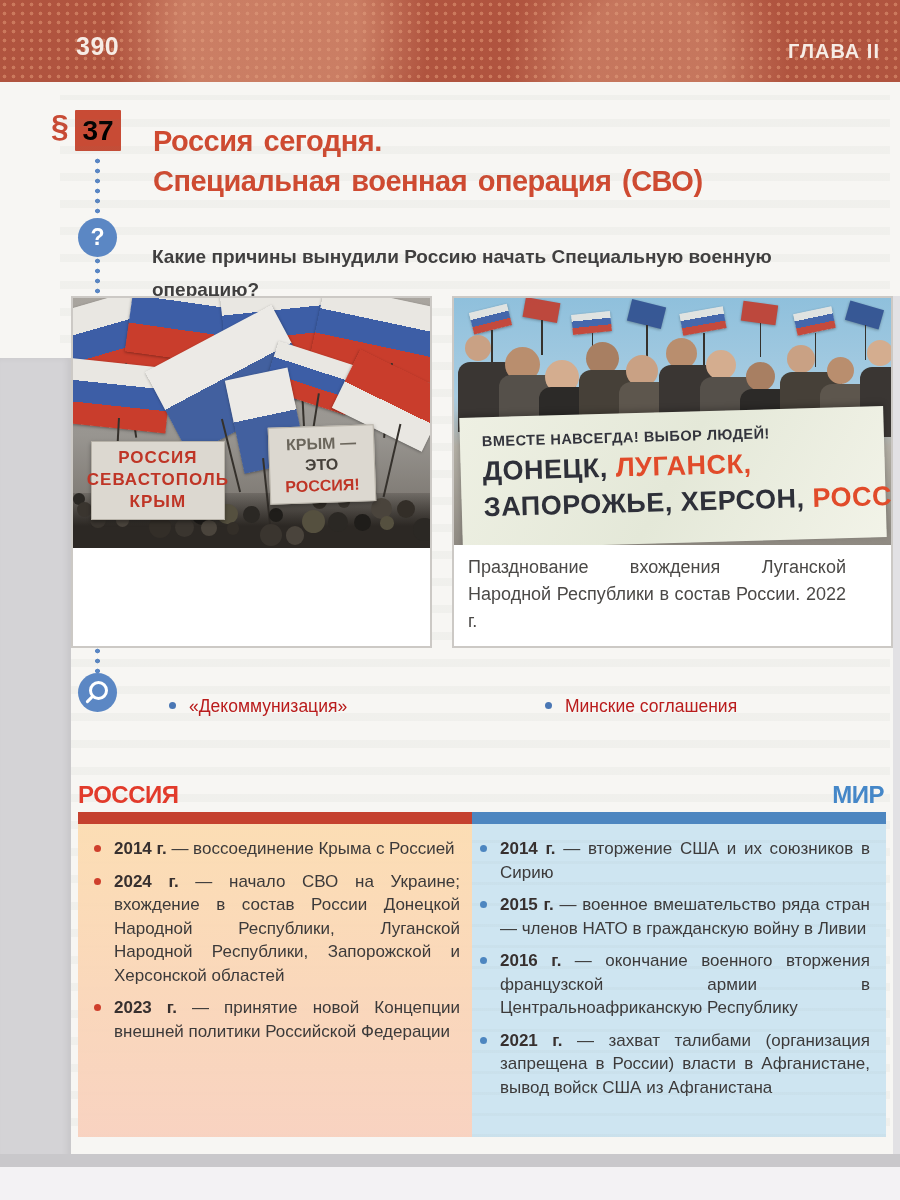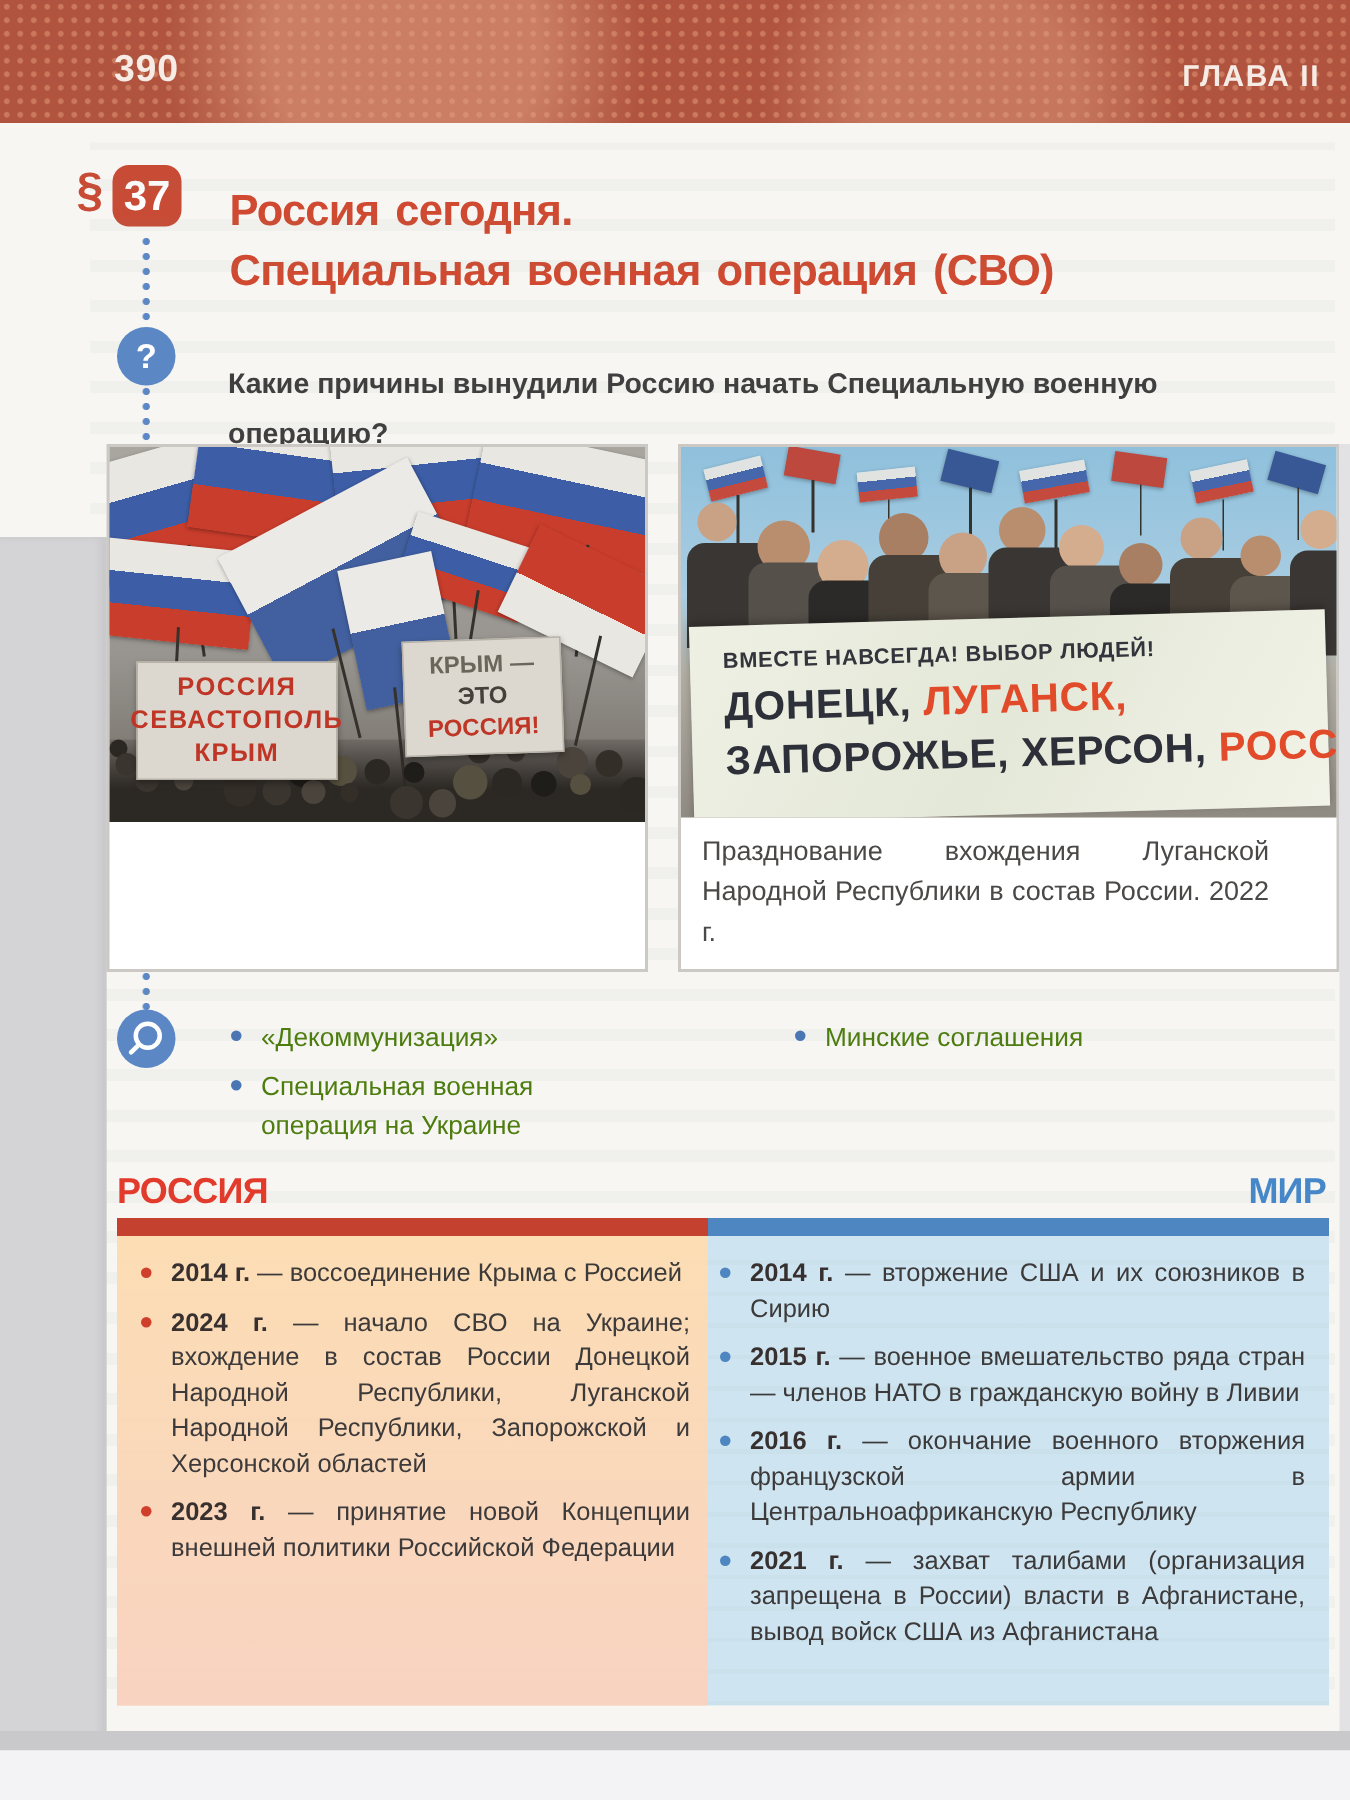--- a/index.html
+++ b/index.html
@@ -14,22 +14,22 @@
     background-image:
       radial-gradient(circle at 30% 40%, rgba(224,160,130,.55) 0 90px, transparent 160px),
       radial-gradient(circle at 72% 80%, rgba(224,160,130,.45) 0 70px, transparent 140px),
       radial-gradient(circle, rgba(210,130,100,.8) 1.6px, transparent 2.2px);
     background-size:auto,auto,9px 9px;}
   .band .pnum{position:absolute;left:76px;top:32px;color:#f6ece5;font-size:25px;font-weight:bold;letter-spacing:.5px;}
   .band .chap{position:absolute;right:20px;top:40px;color:#f6ece5;font-size:20px;font-weight:bold;letter-spacing:1px;}
 
   
   .para-sign{position:absolute;left:51px;top:108px;font-size:32px;font-weight:bold;color:#c84b35;}
-  .para-badge{position:absolute;left:75px;top:110px;width:46px;height:41px;background:#c84b35;border-radius:11px;
-    display:flex;align-items:center;justify-content:center;color:#ffffff;font-size:28px;font-weight:bold;}
+  .para-badge{position:absolute;left:75px;top:110px;width:46px;height:41px;background:#c84b35;border-radius:1px;
+    display:flex;align-items:center;justify-content:center;color:#000000;font-size:28px;font-weight:bold;}
   .title{position:absolute;left:153px;top:102px;font-size:29px;font-weight:bold;color:#cf4a31;
     line-height:40px;letter-spacing:-.5px;word-spacing:3px;}
 
   
   .dotline{position:absolute;left:95px;top:156px;width:5px;height:522px;z-index:0;
     background-image:radial-gradient(circle,#5b87c4 2.1px,transparent 2.7px);
     background-size:5px 10px;background-repeat:repeat-y;}
 
   
   .qcircle{position:absolute;left:78px;top:218px;width:39px;height:39px;border-radius:50%;
@@ -65,21 +65,21 @@
     transform:rotate(-1.6deg);box-shadow:0 -2px 6px rgba(0,0,0,.25);padding:16px 0 0 22px;box-sizing:border-box;}
   .banner-top{font-size:14.5px;font-weight:bold;color:#33343c;letter-spacing:.5px;margin-bottom:4px;}
   .banner-big{font-size:27px;font-weight:bold;letter-spacing:.5px;line-height:36px;white-space:nowrap;}
 
   
   .kwcircle{position:absolute;left:78px;top:673px;width:39px;height:39px;border-radius:50%;
     background:#5b87c4;z-index:2;display:flex;align-items:center;justify-content:center;}
   .mag{position:relative;width:13px;height:13px;border:3px solid #fff;border-radius:50%;margin:-4px -2px 0 0;}
   .mag::after{content:'';position:absolute;width:3px;height:9px;background:#fff;left:-4px;bottom:-7px;
     transform:rotate(45deg);border-radius:2px;}
-  ul.kwlist{position:absolute;margin:0;padding:0;list-style:none;font-size:17.5px;color:#4d7c0f;line-height:26px;z-index:2;}
+  ul.kwlist{position:absolute;margin:15px;padding:0;list-style:none;font-size:17.5px;color:#b91c1c;line-height:26px;z-index:2;}
   .kw1{left:152px;top:678px;width:280px;}
   .kw2{left:528px;top:678px;width:330px;}
   ul.kwlist li{position:relative;padding-left:22px;margin-bottom:7px;}
   ul.kwlist li::before{content:'';position:absolute;left:2px;top:9px;width:7px;height:7px;border-radius:50%;background:#4a77b4;}
 
   
   .cmp-title{position:absolute;top:781px;font-size:24px;font-weight:bold;letter-spacing:-.5px;z-index:2;}
   .cmp-title.ru{left:78px;color:#e23b2b;}
   .cmp-title.world{left:472px;width:412px;text-align:right;color:#4587c8;}
   .bar{position:absolute;top:812px;height:12px;z-index:2;}
@@ -275,21 +275,20 @@
       </div>
     </div>
     <figcaption>Празднование вхождения Луганской Народной Республики в состав России. 2022 г.</figcaption>
   </figure>
 
   <div class="kwcircle">
       <span class="mag"></span>
     </div>
   <ul class="kwlist kw1" id="kwcol1">
       <li>«Декоммунизация»</li>
-      <li>Специальная военная операция на Украине</li>
     </ul>
   <ul class="kwlist kw2" id="kwcol2">
       <li>Минские соглашения</li>
     </ul>
 
   <div class="cmp-title ru">РОССИЯ</div>
   <div class="cmp-title world">МИР</div>
   <div class="bar ru"></div>
   <div class="bar world"></div>
   <div class="cmpbox ru">

